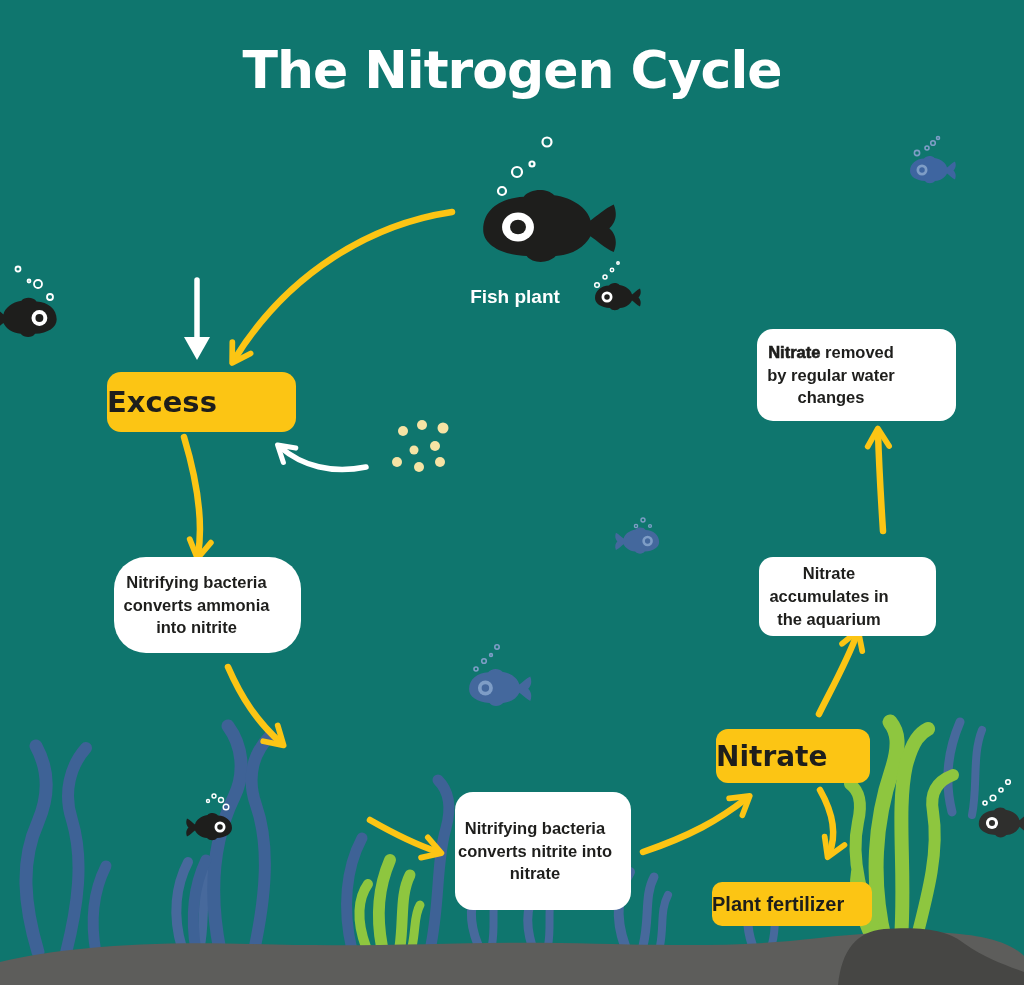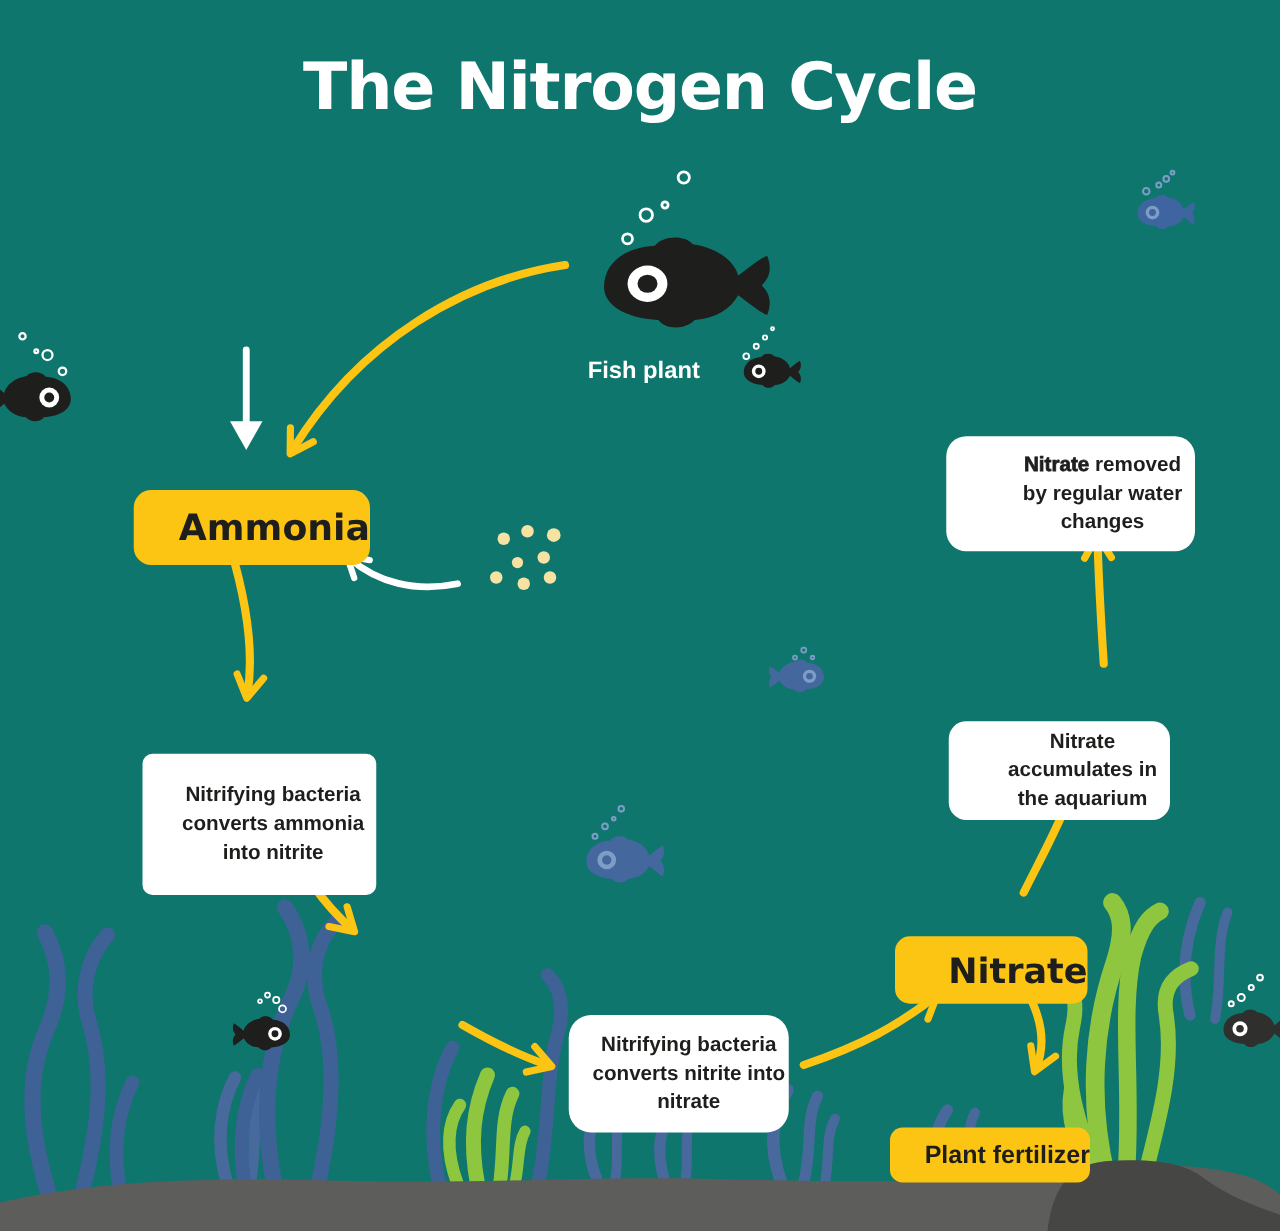--- a/index.html
+++ b/index.html
@@ -15,22 +15,22 @@
   .title{
     position:absolute;left:0;top:40px;width:1024px;text-align:center;
     color:#ffffff;font-family:"DejaVu Sans",sans-serif;font-weight:700;
     font-size:52px;letter-spacing:-1px;
   }
   .wlabel{
     position:absolute;color:#ffffff;font-weight:700;font-size:19px;
     line-height:1.18;text-align:center;
   }
   .node{
-    position:absolute;display:flex;align-items:center;justify-content:flex-end;
-    text-align:center;color:#1e1e1c;box-sizing:border-box;margin-top:20px;
+    position:absolute;display:flex;align-items:center;justify-content:flex-start;
+    text-align:center;color:#1e1e1c;box-sizing:border-box;
   }
   .node.yellow{
     background:#fcc514;font-family:"DejaVu Sans",sans-serif;font-weight:700;
   }
   .node.white{
     background:#ffffff;font-weight:700;font-size:16.5px;line-height:1.38;
   }
   .node .inner{display:inline-block;}
   .boldpart{font-weight:700;-webkit-text-stroke:0.6px #1e1e1c;}
   .shaft{fill:none;stroke-linecap:round;}
@@ -249,29 +249,29 @@
   </svg>
 
   <div class="textlayer">
     <div class="title">The Nitrogen Cycle</div>
 
 
     <div class="wlabel" style="left:440px;top:286px;width:150px;">Fish plant</div>
 
 
     <div class="node yellow" style="left:107px;top:372px;width:189px;height:60px;border-radius:14px;font-size:29px;">
-      <span>Ammonia</span>
-    </div>
-
-    <div class="node white" style="left:114px;top:583px;width:187px;height:113px;border-radius:8px;">
+      <span>Excess</span>
+    </div>
+
+    <div class="node white" style="left:114px;top:557px;width:187px;height:96px;border-radius:32px;">
       <span class="inner" style="width:165px;">Nitrifying bacteria converts ammonia into nitrite</span>
     </div>
 
 
-    <div class="node white" style="left:455px;top:792px;width:176px;height:94px;border-radius:18px;">
+    <div class="node white" style="left:455px;top:792px;width:176px;height:118px;border-radius:18px;">
       <span class="inner" style="width:160px;">Nitrifying bacteria converts nitrite into nitrate</span>
     </div>
 
     <div class="node yellow" style="left:716px;top:729px;width:154px;height:54px;border-radius:12px;font-size:28px;">
       <span>Nitrate</span>
     </div>
 
     <div class="node white" style="left:759px;top:557px;width:177px;height:79px;border-radius:14px;">
       <span class="inner" style="width:140px;">Nitrate accumulates in the aquarium</span>
     </div>

